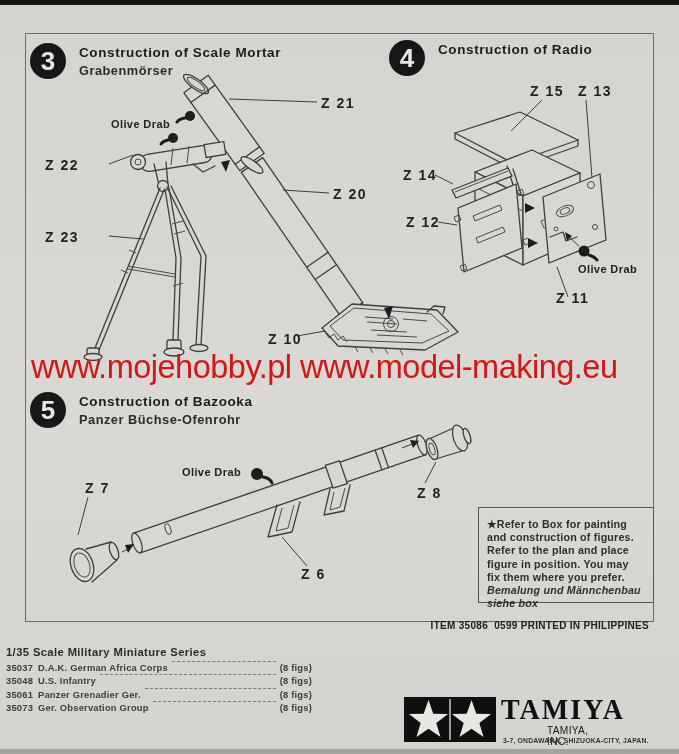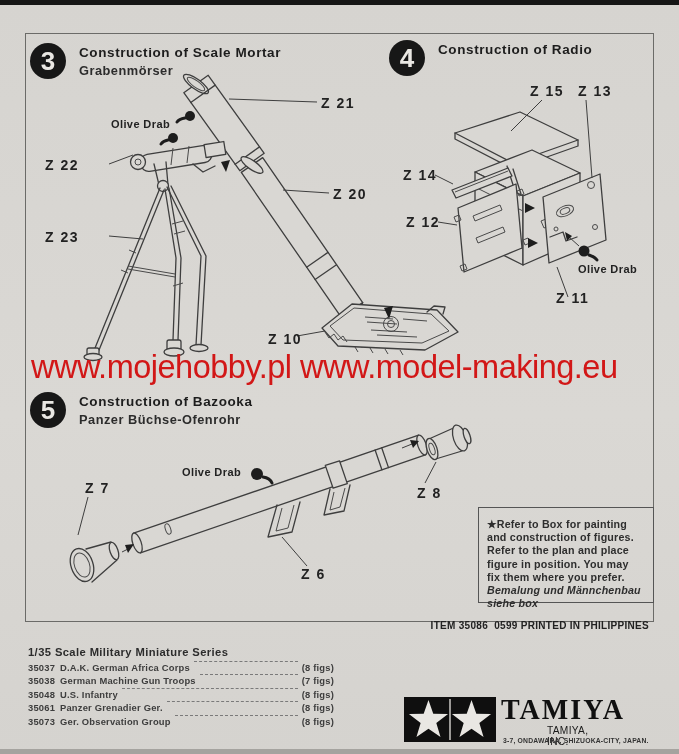--- a/index.html
+++ b/index.html
@@ -32,21 +32,21 @@
   .watermark{position:absolute;left:31px;top:349px;width:648px;font-size:32.5px;
              font-weight:400;letter-spacing:-.5px;white-space:nowrap;z-index:50;}
   
   .notebox{position:absolute;left:478px;top:507px;width:176px;height:96px;
            border:1px solid #555;padding:10px 4px 0 8px;box-sizing:border-box;}
   .noteline{font-size:10.7px;line-height:13.2px;font-weight:600;color:#2e2e2e;letter-spacing:.2px;}
   .noteline.de{font-style:italic;}
   
   .itemline{position:absolute;right:30px;top:620px;font-size:10px;font-weight:bold;
             color:#222;letter-spacing:.3px;white-space:pre;}
-  .series{position:absolute;left:28px;top:646px;width:306px;}
+  .series{position:absolute;left:6px;top:646px;width:306px;}
   .series-title{font-size:11.2px;font-weight:bold;color:#2c2c2c;letter-spacing:.4px;margin-bottom:3px;}
   .srow{display:flex;align-items:flex-start;font-size:9.4px;font-weight:600;color:#3d3d3d;
         line-height:13.4px;letter-spacing:.2px;}
   .scode{flex:0 0 32px;}
   .sleader{flex:1;border-bottom:1px dashed #7a7a7a;margin:0 4px 3px 4px;min-width:8px;}
   .sfigs{flex:0 0 auto;}
   
   .brand{position:absolute;left:404px;top:696px;}
   .logobox{position:absolute;left:0;top:1px;width:92px;height:45px;background:#0f0f0f;}
   .wordmark{position:absolute;left:97px;top:-2px;font-family:"Liberation Serif",serif;
@@ -312,26 +312,20 @@
 
   <div class="series">
     <div class="series-title">1/35 Scale Military Miniature Series</div>
     <div class="srow">
       <span class="scode">35037</span>
       <span>D.A.K. German Africa Corps</span>
       <span class="sleader"></span>
       <span class="sfigs">(8 figs)</span>
     </div>
     <div class="srow">
-      <span class="scode">35038</span>
-      <span>German Machine Gun Troops</span>
-      <span class="sleader"></span>
-      <span class="sfigs">(7 figs)</span>
-    </div>
-    <div class="srow">
       <span class="scode">35048</span>
       <span>U.S. Infantry</span>
       <span class="sleader"></span>
       <span class="sfigs">(8 figs)</span>
     </div>
     <div class="srow">
       <span class="scode">35061</span>
       <span>Panzer Grenadier Ger.</span>
       <span class="sleader"></span>
       <span class="sfigs">(8 figs)</span>

